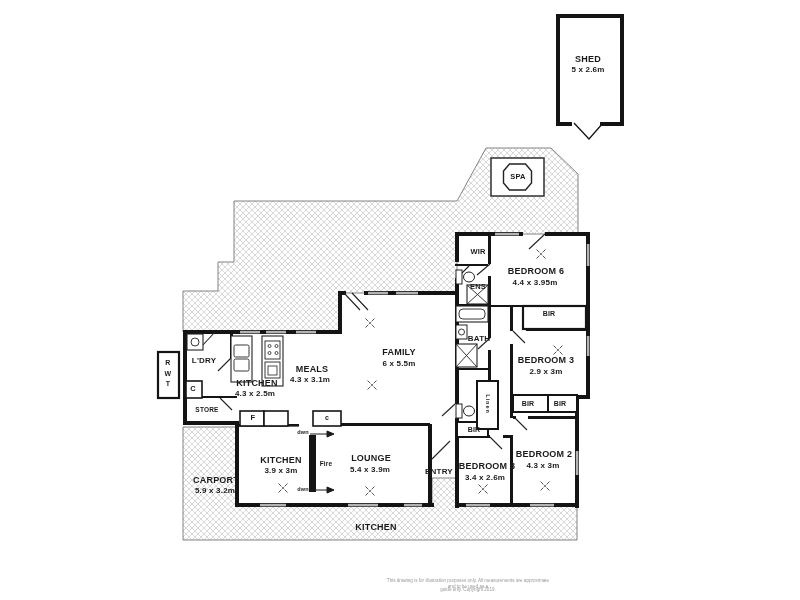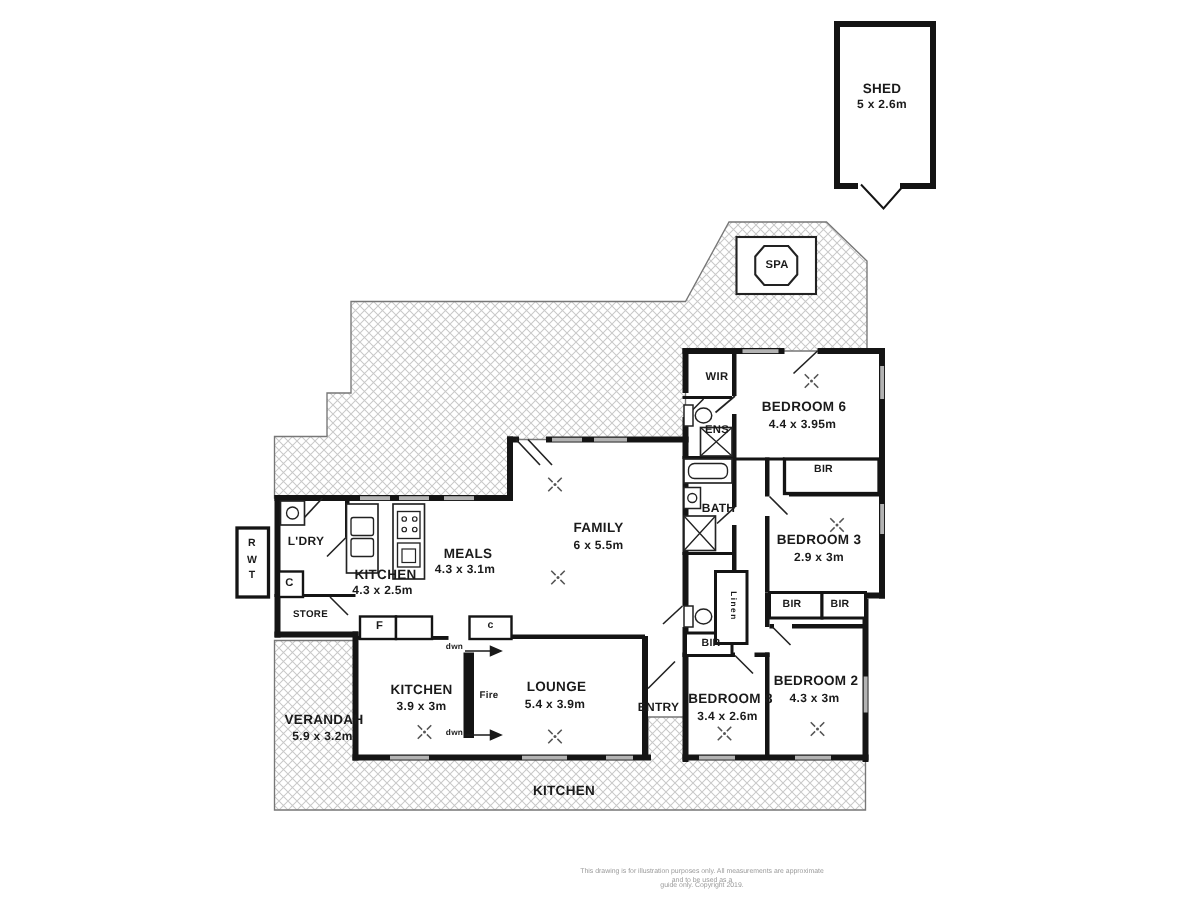--- a/index.html
+++ b/index.html
@@ -240,20 +240,20 @@
 <div class="lbl s8" style="left:255px;top:394px">4.3 x 2.5m</div>
 <div class="lbl s8" style="left:204px;top:361px">L'DRY</div>
 <div class="lbl s65" style="left:207px;top:410px">STORE</div>
 <div class="lbl s75" style="left:193px;top:389px">C</div>
 <div class="lbl s75" style="left:253px;top:418px">F</div>
 <div class="lbl s7" style="left:327px;top:418px">c</div>
 <div class="lbl s7 stack" style="left:168px;top:374px">R
 W
 T</div>
 
-<div class="lbl s9" style="left:216px;top:480px">VERANDAH</div>
+<div class="lbl s9" style="left:216px;top:480px">CARPORT</div>
 <div class="lbl s8" style="left:215px;top:491px">5.9 x 3.2m</div>
 <div class="lbl s9" style="left:376px;top:527px">KITCHEN</div>
 
 <div class="lbl disc" style="left:468px;top:584px">This drawing is for illustration purposes only. All measurements are approximate and to be used as a</div>
 <div class="lbl disc" style="left:468px;top:590px">guide only. Copyright 2019.</div>
 
 </div>
 
 </body></html>

